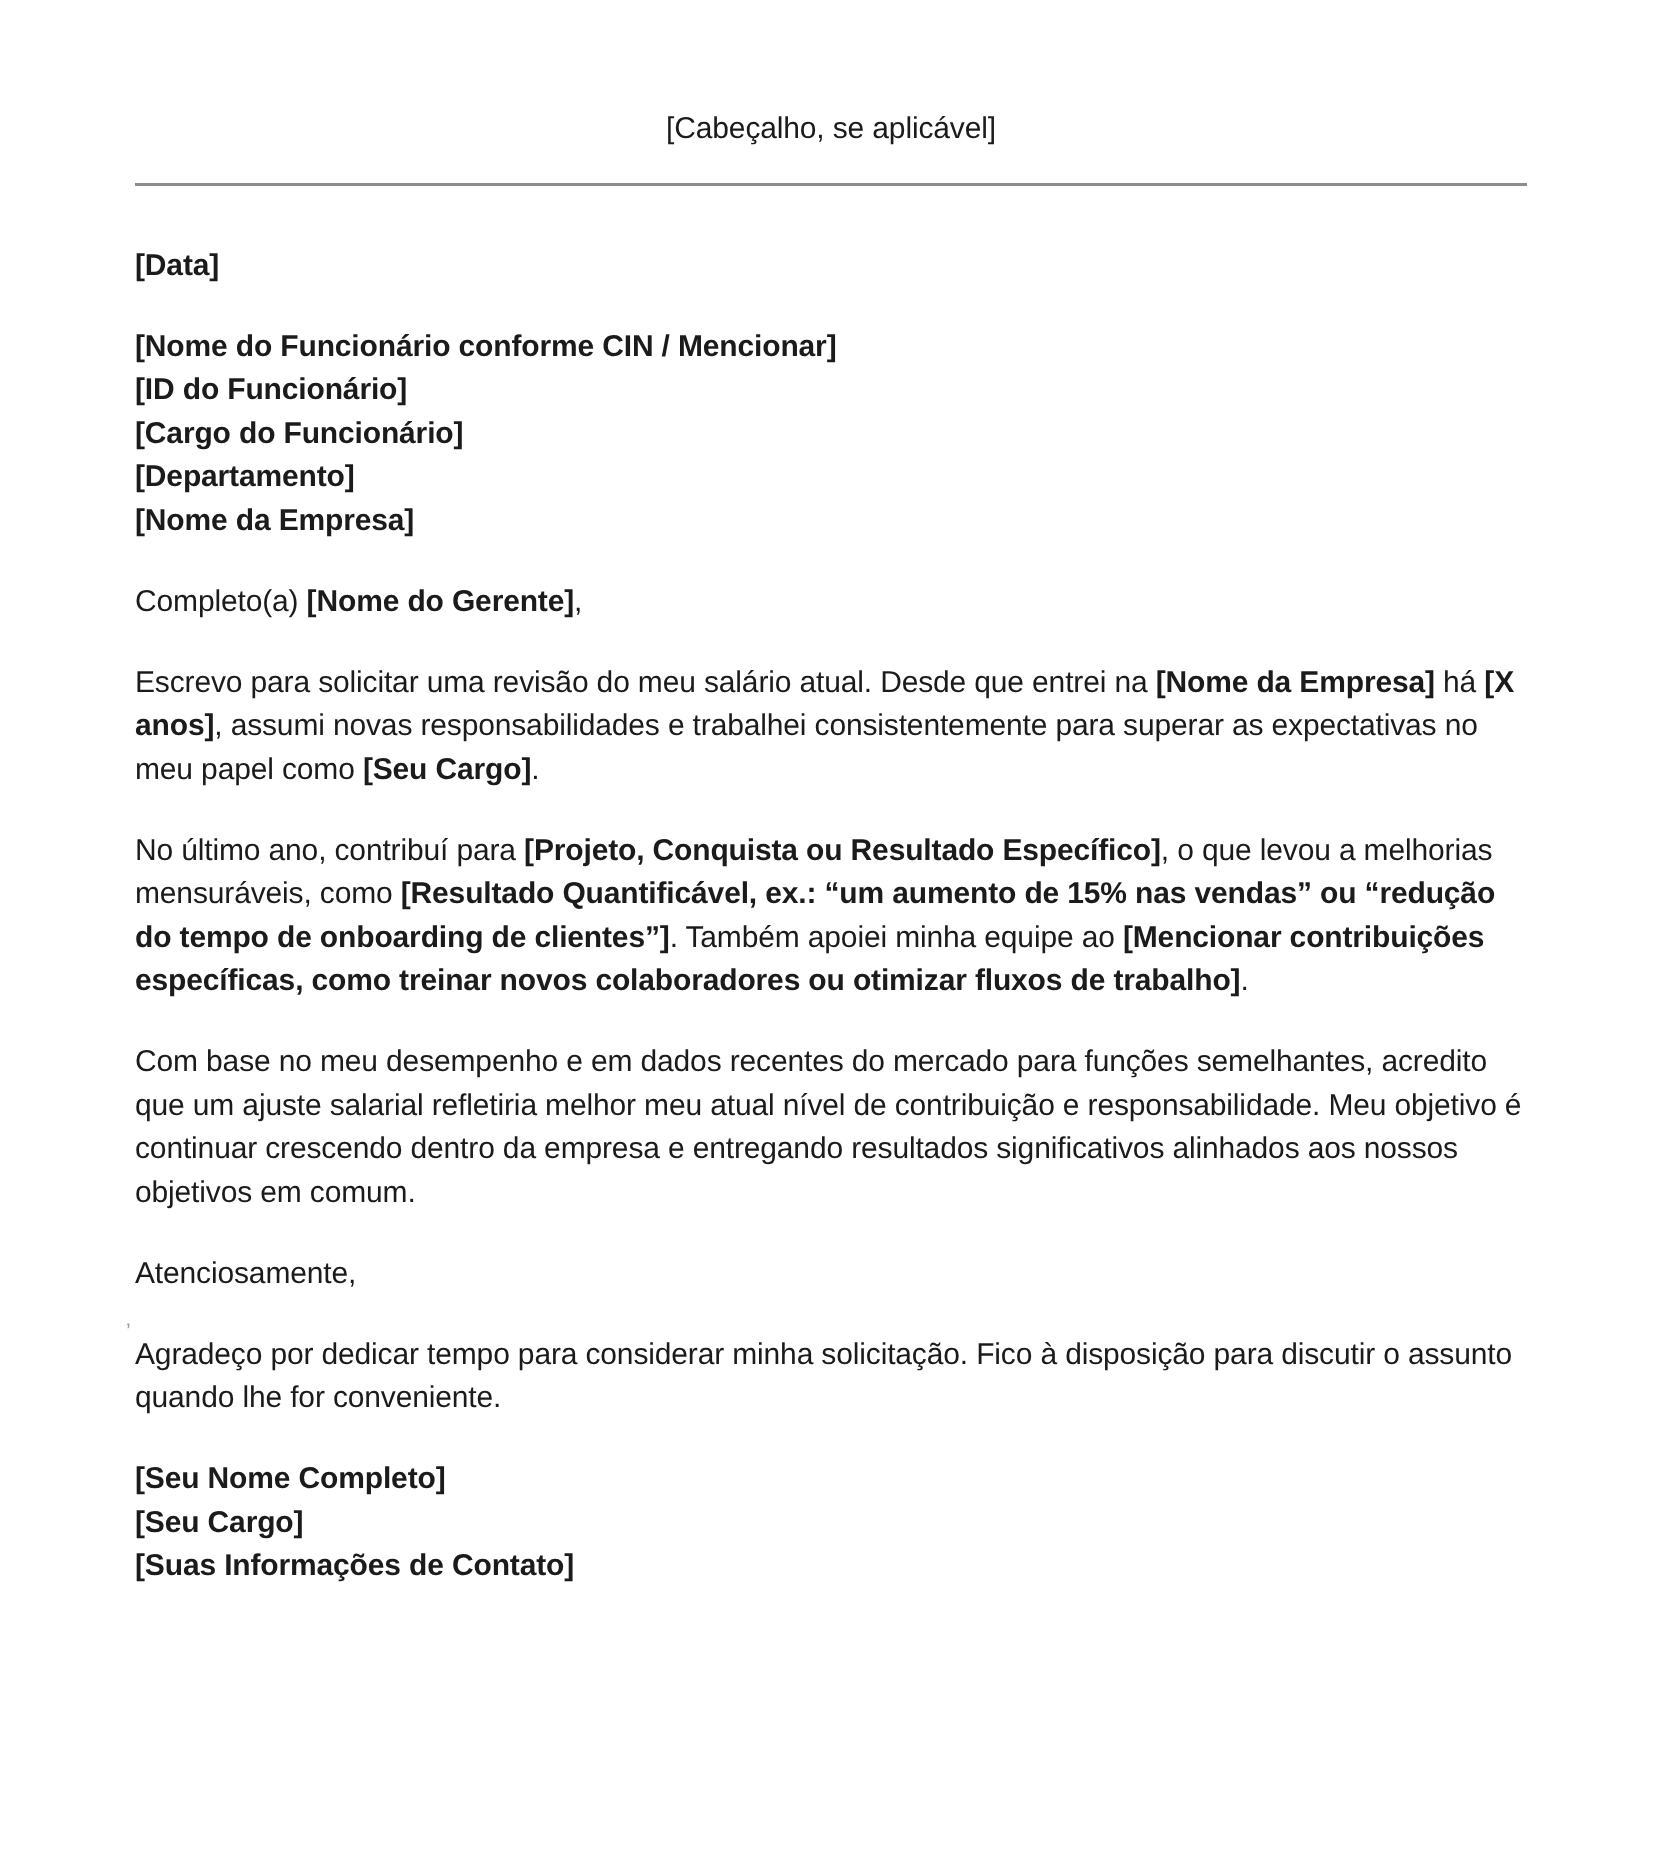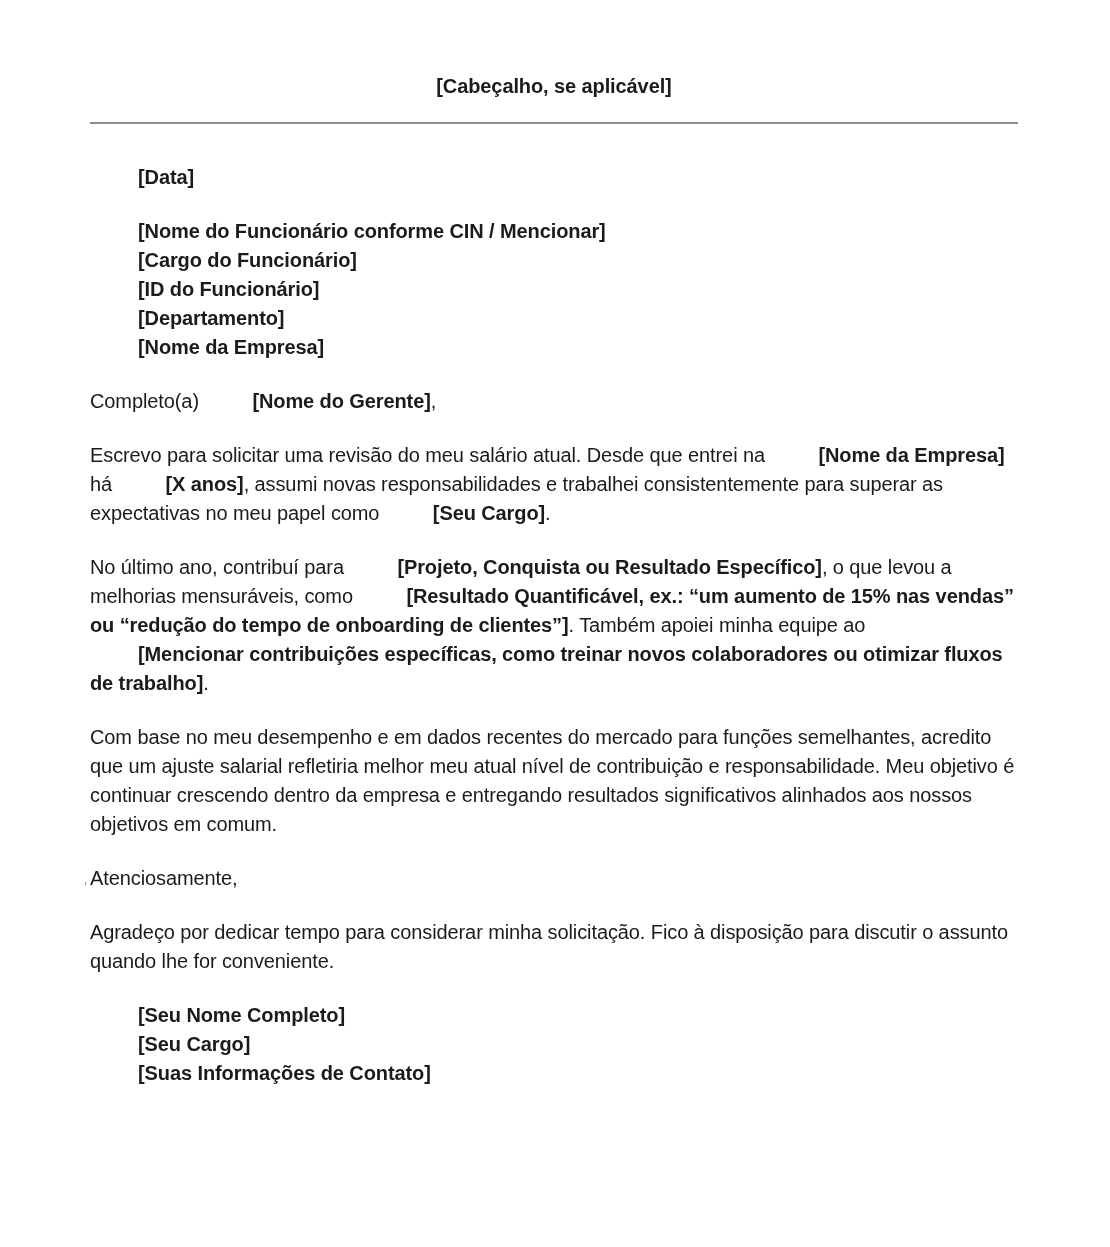--- a/index.html
+++ b/index.html
@@ -16,35 +16,35 @@
     font-family: "Liberation Sans", "DejaVu Sans", sans-serif;
     font-size: 20px;
     line-height: 29px;
     color: #1b1b1b;
     letter-spacing: -0.1px;
     overflow: hidden;
   }
 
   .header-note {
     text-align: center;
-    font-weight: 700;
+    font-weight: 400;
   }
 
   .divider {
     border: none;
     border-top: 2px solid #8d8d8d;
     margin: 21px 0 0 0;
   }
 
   .block { margin: 25px 0 0 0; }
   .block.first { margin-top: 39px; }
 
   p { margin: 25px 0 0 0; }
 
-  .b, strong { font-weight: 700; margin-left: 48px; }
+  .b, strong { font-weight: 700; }
 
   .stray-mark {
     position: absolute;
     left: 84px;
     top: 880px;
     font-size: 14px;
     line-height: 14px;
     color: #9a9a9a;
   }
 </style>
@@ -54,22 +54,22 @@
 <div class="page">
 
   <div class="header-note">[Cabeçalho, se aplicável]</div>
 
   <hr class="divider">
 
   <p class="b first block">[Data]</p>
 
   <div class="block b">
     <div>[Nome do Funcionário conforme CIN / Mencionar]</div>
+    <div>[ID do Funcionário]</div>
     <div>[Cargo do Funcionário]</div>
-    <div>[ID do Funcionário]</div>
     <div>[Departamento]</div>
     <div>[Nome da Empresa]</div>
   </div>
 
 
   <p><span>Completo(a) </span><strong>[Nome do Gerente]</strong><span>,</span></p>
 
   <p><span>Escrevo para solicitar uma revisão do meu salário atual. Desde que entrei na </span><strong>[Nome da Empresa]</strong><span> há </span><strong>[X anos]</strong><span>, assumi novas responsabilidades e trabalhei consistentemente para superar as expectativas no meu papel como </span><strong>[Seu Cargo]</strong><span>.</span></p>
 
   <p><span>No último ano, contribuí para </span><strong>[Projeto, Conquista ou Resultado Específico]</strong><span>, o que levou a melhorias mensuráveis, como </span><strong>[Resultado Quantificável, ex.: “um aumento de 15% nas vendas” ou “redução do tempo de onboarding de clientes”]</strong><span>. Também apoiei minha equipe ao </span><strong>[Mencionar contribuições específicas, como treinar novos colaboradores ou otimizar fluxos de trabalho]</strong><span>.</span></p>

